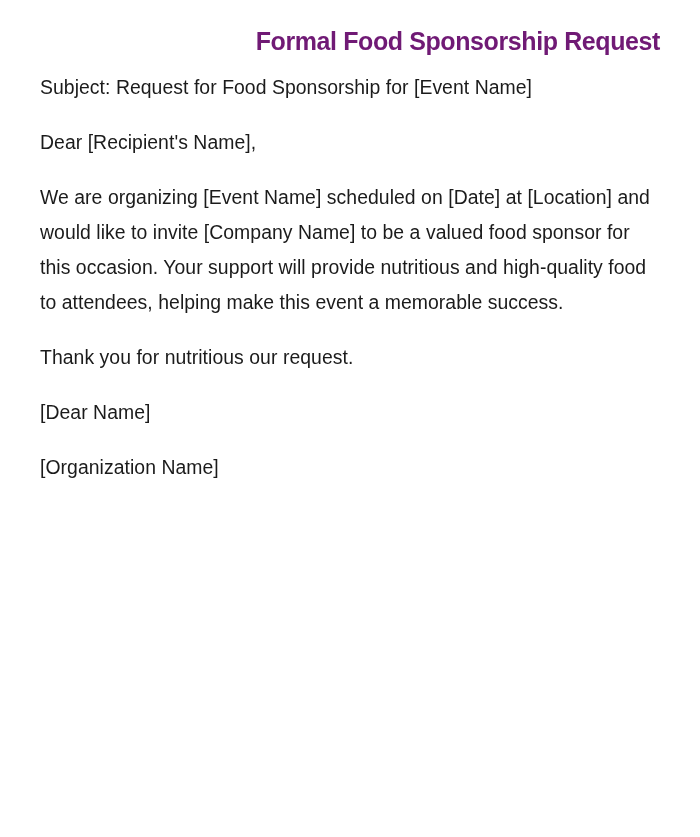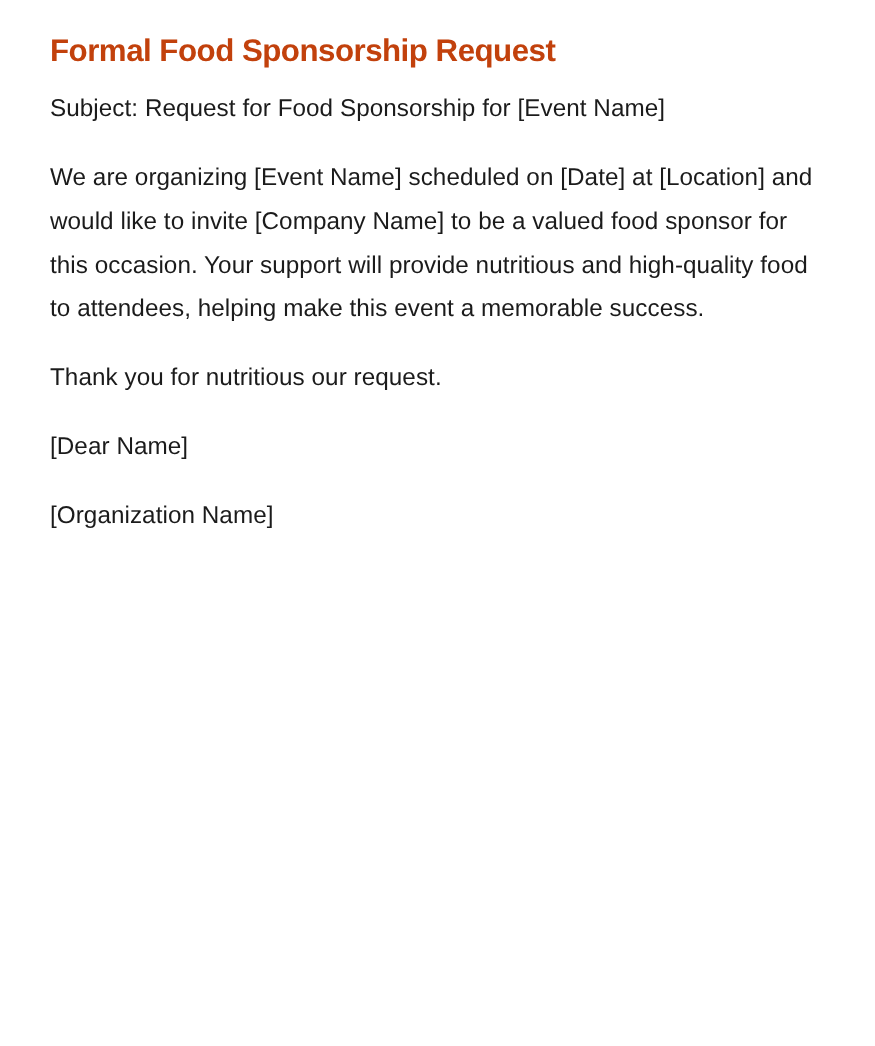--- a/index.html
+++ b/index.html
@@ -19,33 +19,35 @@
       padding: 24px 40px 0 40px;
       box-sizing: border-box;
       width: 700px;
     }
     .title {
       font-size: 25px;
       font-weight: bold;
       letter-spacing: -0.4px;
       margin: 0 0 12px 0;
       line-height: 34px;
-      color: #c2410c;
+      color: #701a75;
+      text-align: right;
     }
     .para {
       font-size: 19.4px;
       line-height: 35px;
       margin: 12px 0 20px 0;
       letter-spacing: 0.05px;
     }
     .subject { margin-bottom: 20px; }
   </style>
 </head>
 <body>
 
 <div class="doc">
   <h1 class="title">Formal Food Sponsorship Request</h1>
   <p class="para subject">Subject: Request for Food Sponsorship for [Event Name]</p>
+  <p class="para">Dear [Recipient's Name],</p>
   <p class="para">We are organizing [Event Name] scheduled on [Date] at [Location] and would like to invite [Company Name] to be a valued food sponsor for this occasion. Your support will provide nutritious and high-quality food to attendees, helping make this event a memorable success.</p>
   <p class="para">Thank you for nutritious our request.</p>
   <p class="para">[Dear Name]</p>
   <p class="para">[Organization Name]</p>
 </div>
 
 </body></html>

